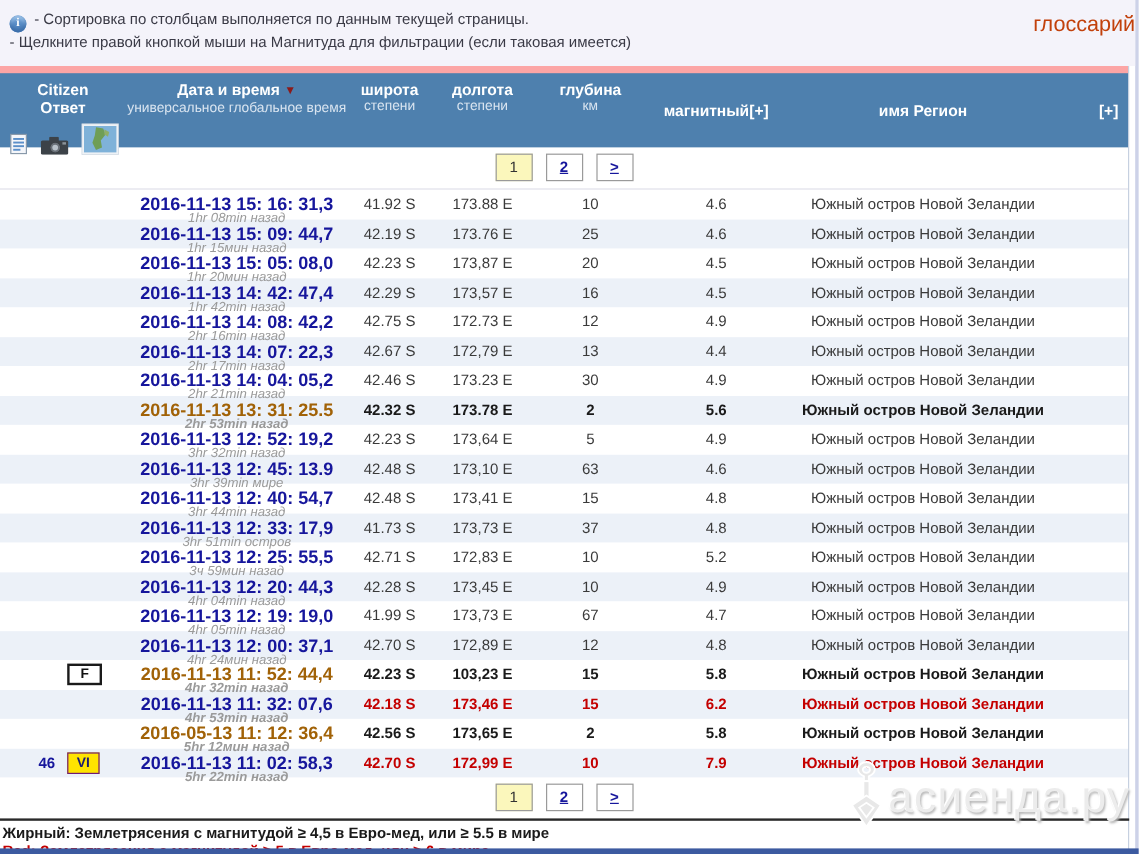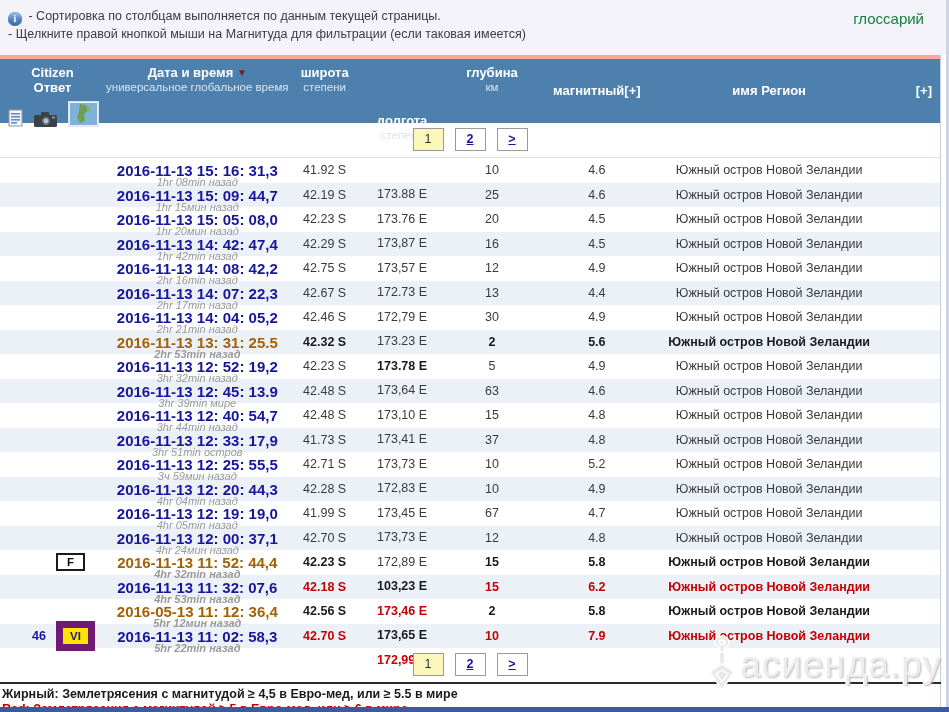--- a/index.html
+++ b/index.html
@@ -7,30 +7,30 @@
   body { font-family:"Liberation Sans","DejaVu Sans",sans-serif; background:#fff; }
   .page { position:relative; width:949px; height:712px; background:#fff; border-right:3px solid #cdd2e8; }
 
   
   .topbar { position:relative; height:55px; background:#f4f3fa; padding:8px 10px 0 8px; }
   .topbar .line { font-size:12.5px; color:#3a3a46; line-height:17px; }
   .info-icon { display:inline-block; width:14px; height:14px; border-radius:50%;
     background:#5b8fc9; color:#fff; font-size:10px; font-weight:bold; text-align:center;
     line-height:14px; font-family:"Liberation Serif",serif; vertical-align:-2px;
     box-shadow:inset 0 -3px 4px #3a6ca8, inset 0 3px 3px #9cc2e8; margin-right:3px; }
-  .glossary { position:absolute; right:22px; top:10px; font-size:15px; color:#15803d; text-decoration:none; }
-
-  
-  .c-citizen{width:105px;} .c-date{width:185px;} .c-lat{width:70px;} .c-lon{width:85px;margin-top:48px;}
+  .glossary { position:absolute; right:0; top:10px; font-size:18px; color:#c2410c; text-decoration:none; }
+
+  
+  .c-citizen{width:105px;} .c-date{width:185px;} .c-lat{width:70px;} .c-lon{width:85px;}
   .c-depth{width:95px;} .c-mag{width:115px;} .c-region{width:230px;} .c-plus{width:56px;}
 
   .tablewrap { width:941px; border-right:1px solid #c6d0e0; }
 
   
-  .thead { display:flex; background:#4e80ae; border-top:4px solid #fca5a5; height:68px; color:#fff; }
+  .thead { display:flex; background:#4e80ae; border-top:6px solid #fca5a5; height:68px; color:#fff; }
   .th { padding-top:6px; text-align:center; }
   .th .l1 { font-size:13px; font-weight:bold; line-height:15px; }
   .th .l2 { font-size:11.5px; color:#d9e4f0; line-height:14px; }
   .sort-icon { color:#8b1a1a; font-size:10px; vertical-align:1px; }
   .hdr-icons { display:flex; align-items:flex-end; gap:11px; padding:6px 0 0 8px; }
   .c-plus.th { text-align:right; padding-right:8px; padding-top:24px; }
   .c-mag.th, .c-region.th { padding-top:24px; }
 
   
   .pagerow { display:flex; justify-content:center; gap:11px; padding:5px 0 6px 0; background:#fff; }
@@ -41,21 +41,21 @@
   .pagebox a { color:#16169c; font-weight:bold; text-decoration:underline; }
 
   
   .tbody .row { display:flex; align-items:center; height:24.5px; }
   .tbody .row:nth-child(even) { background:#ecf1f8; }
   .cell { font-size:12.5px; color:#3a3a3a; text-align:center; }
   .c-citizen.cell { display:flex; align-items:center; text-align:left; }
   .felt-count { width:46px; text-align:right; color:#16169c; font-weight:bold; font-size:12.5px; }
   .badge { margin-left:10px; font-size:11.5px; font-weight:bold; line-height:14px; padding:0 9px; }
   .badge-f { background:#fff; border:2px solid #1a1a1a; color:#111; }
-  .badge-vi { background:#ffe400; border:7px solid #701a75; color:#1a1a6e; padding:1px 7px; }
+  .badge-vi { background:#ffe400; border:1px solid #701a75; color:#1a1a6e; padding:1px 7px; }
   .c-date .date { font-size:15px; font-weight:bold; color:#16169c; line-height:13px;margin-top:12px; }
   .c-date .ago { font-size:11px; font-style:italic; color:#9a9a9a; line-height:11px; }
   .row.style-bold .cell, .row.style-bold .c-region { font-weight:bold; color:#1a1a1a; }
   .row.style-bold .c-date .date { color:#a16207; }
   .row.style-bold .c-date .ago { font-weight:bold; }
   .row.style-red .c-lat, .row.style-red .c-lon, .row.style-red .c-depth,
   .row.style-red .c-mag, .row.style-red .c-region { font-weight:bold; color:#c40000; }
   .row.style-red .c-date .ago { font-weight:bold; }
 
   

